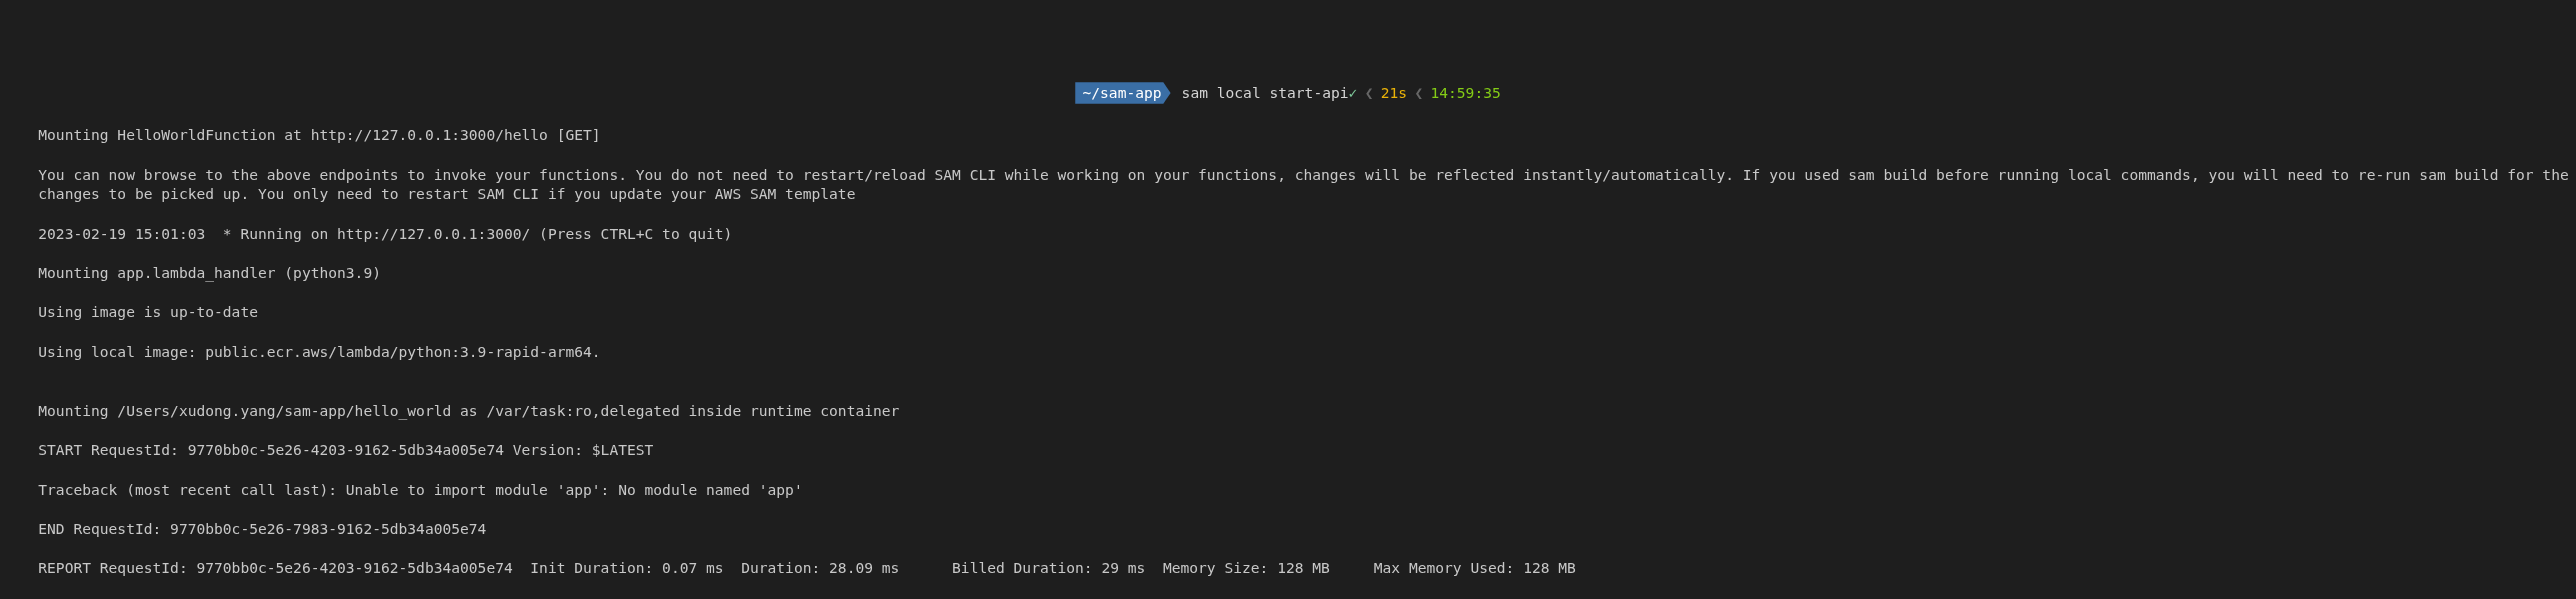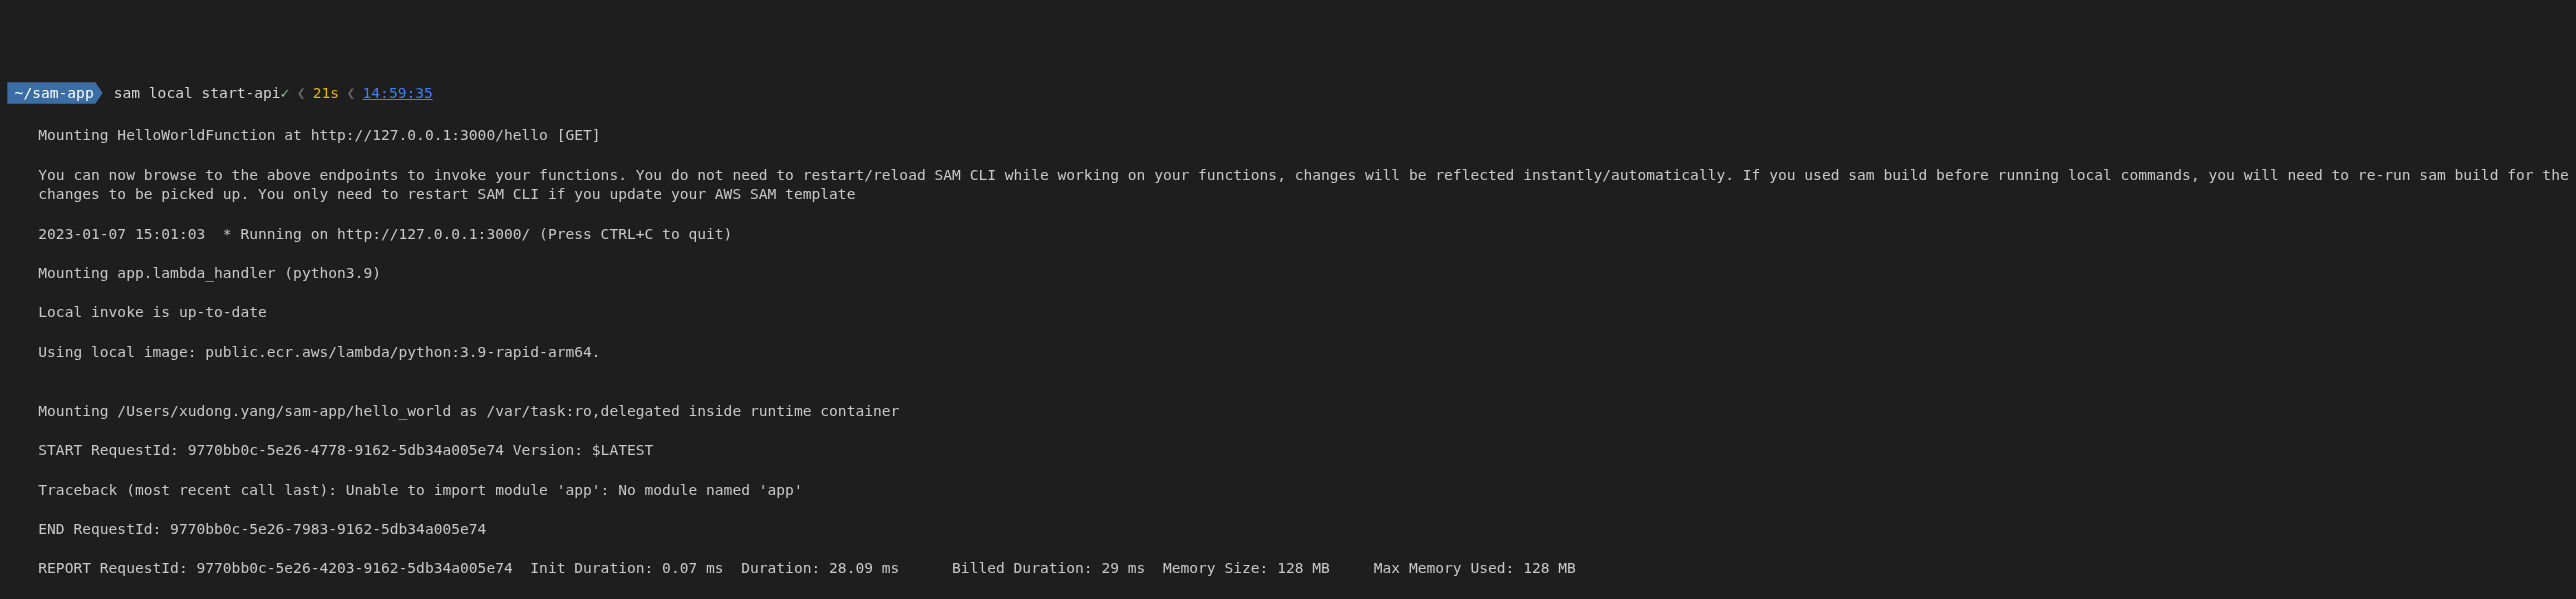--- a/index.html
+++ b/index.html
@@ -13,21 +13,21 @@
       font-family: 'Menlo', 'Monaco', 'Consolas', monospace;
       font-size: 14.6px;
       line-height: 1.35;
       padding: 3.6px 7.3px;
       white-space: pre-wrap;
       word-break: break-all;
     }
     .prompt-line {
       display: flex;
       align-items: center;
-      justify-content: flex-start;
+      justify-content: center;
       margin-bottom: 1.8px;
     }
     .prompt-left {
       display: flex;
       align-items: center;
     }
     .prompt-badge {
       background: #3a6ea5;
       color: #ffffff;
       padding: 0.9px 9px 0.9px 7.3px;
@@ -50,22 +50,21 @@
     .check {
       color: #7ec699;
     }
     .angle {
       color: #666;
     }
     .duration {
       color: #eab308;
     }
     .time {
-      color: #3b82f6;
-      text-decoration: underline;
+      color: #84cc16;
     }
     .output-line {
       color: #c8c8c8;
       padding-left: 31px;
     }
   </style>
 </head>
 <body>
 
 
@@ -78,27 +77,27 @@
   <div class="prompt-right">
     <span class="check">✓</span>
     <span class="angle">❮</span>
     <span class="duration">21s</span>
     <span class="angle">❮</span>
     <span class="time">14:59:35</span>
   </div>
 </div>
 <div class="output-line">Mounting HelloWorldFunction at http://127.0.0.1:3000/hello [GET]</div>
 <div class="output-line">You can now browse to the above endpoints to invoke your functions. You do not need to restart/reload SAM CLI while working on your functions, changes will be reflected instantly/automatically. If you used sam build before running local commands, you will need to re-run sam build for the changes to be picked up. You only need to restart SAM CLI if you update your AWS SAM template</div>
-<div class="output-line">2023-01-07 15:01:03  * Running on http://127.0.0.1:3000/ (Press CTRL+C to quit)</div>
+<div class="output-line">2023-02-19 15:01:03  * Running on http://127.0.0.1:3000/ (Press CTRL+C to quit)</div>
 <div class="output-line">Mounting app.lambda_handler (python3.9)</div>
-<div class="output-line">Local invoke is up-to-date</div>
+<div class="output-line">Using image is up-to-date</div>
 <div class="output-line">Using local image: public.ecr.aws/lambda/python:3.9-rapid-arm64.</div>
 <div class="output-line"></div>
 <div class="output-line">Mounting /Users/xudong.yang/sam-app/hello_world as /var/task:ro,delegated inside runtime container</div>
-<div class="output-line">START RequestId: 9770bb0c-5e26-4778-9162-5db34a005e74 Version: $LATEST</div>
+<div class="output-line">START RequestId: 9770bb0c-5e26-4203-9162-5db34a005e74 Version: $LATEST</div>
 <div class="output-line">Traceback (most recent call last): Unable to import module 'app': No module named 'app'</div>
 <div class="output-line">END RequestId: 9770bb0c-5e26-7983-9162-5db34a005e74</div>
 <div class="output-line">REPORT RequestId: 9770bb0c-5e26-4203-9162-5db34a005e74  Init Duration: 0.07 ms  Duration: 28.09 ms      Billed Duration: 29 ms  Memory Size: 128 MB     Max Memory Used: 128 MB</div>
 <div class="output-line">Lambda returned empty body!</div>
 
 
 
 
 
 

